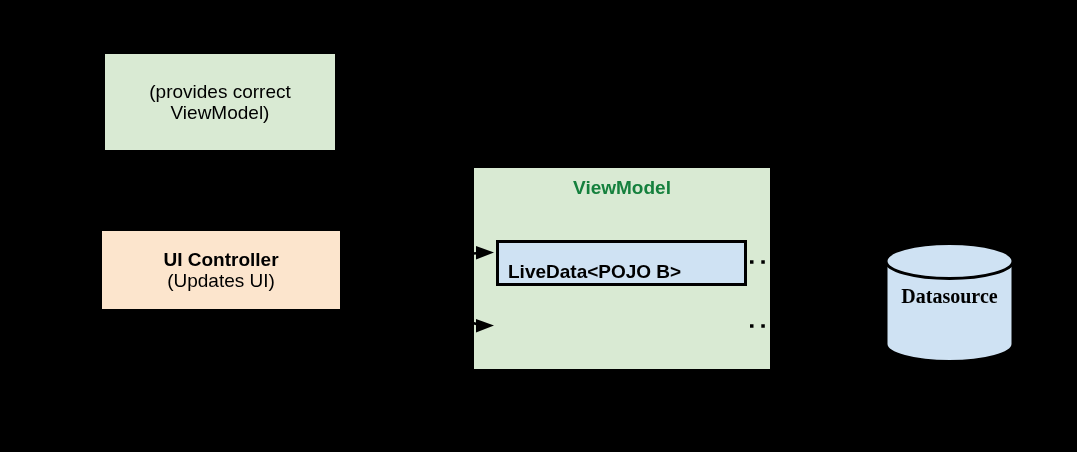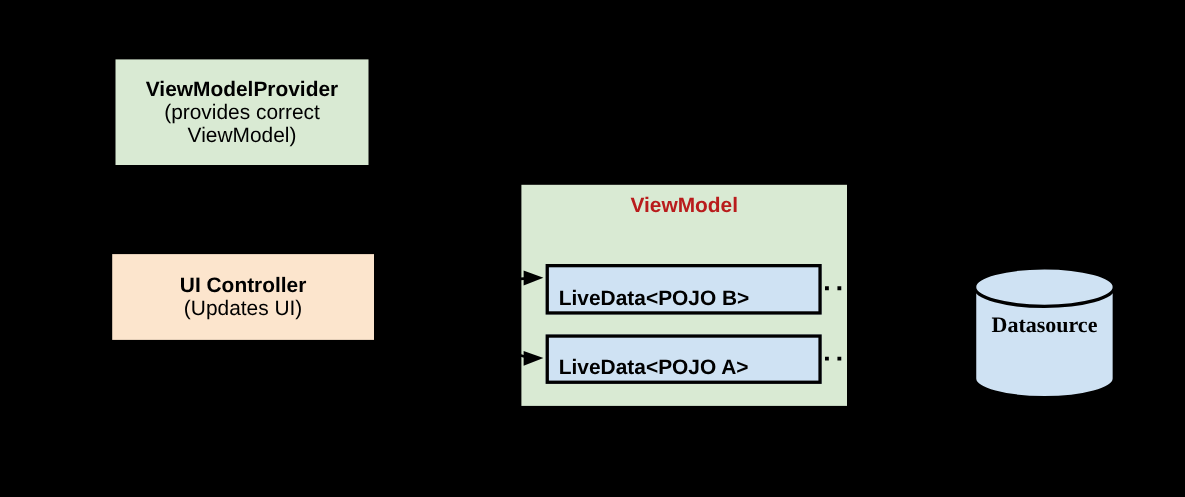--- a/index.html
+++ b/index.html
@@ -46,21 +46,21 @@
     left: 474px; top: 168px; width: 296px; height: 201px;
     background: #d9ead3;
     justify-content: flex-start;
   }
   #vm-title {
     position: absolute;
     top: 9px; left: 0; width: 100%;
     text-align: center;
     font-weight: bold;
     font-size: 19px;
-    color: #b91c1c;
+    color: #15803d;
   }
   .livedata {
     position: absolute;
     left: 22px;
     width: 251px;
     background: #cfe2f3;
     border: 3px solid #000000;
     box-sizing: border-box;
     display: flex;
     align-items: flex-end;
@@ -87,36 +87,32 @@
     color: #000000;
     font-family: Liberation Serif, serif;
   }
 </style>
 </head>
 <body>
 
 <div id="canvas">
 
   <div class="box" id="vmp-box">
-    <div class="title">ViewModelProvider</div>
     <div class="subtitle">(provides correct ViewModel)</div>
   </div>
 
   <div class="box" id="uic-box">
     <div class="title">UI Controller</div>
     <div class="subtitle">(Updates UI)</div>
   </div>
 
   <div class="box" id="vm-box">
     <div id="vm-title">ViewModel</div>
     <div class="livedata" id="livedata-b">
       <span>LiveData&lt;POJO B&gt;</span>
-    </div>
-    <div class="livedata" id="livedata-a">
-      <span>LiveData&lt;POJO A&gt;</span>
     </div>
   </div>
 
   <svg id="overlay" viewBox="0 0 1077 452" xmlns="http://www.w3.org/2000/svg">
 
     <line x1="341" y1="263" x2="480" y2="253" stroke="#000000" stroke-width="2.5"></line>
     <polygon points="476,246 494,252.5 476,259.5" fill="#000000"></polygon>
 
     <line x1="341" y1="286" x2="480" y2="325" stroke="#000000" stroke-width="2.5"></line>
     <polygon points="476,319 494,325.5 476,332.5" fill="#000000"></polygon>

